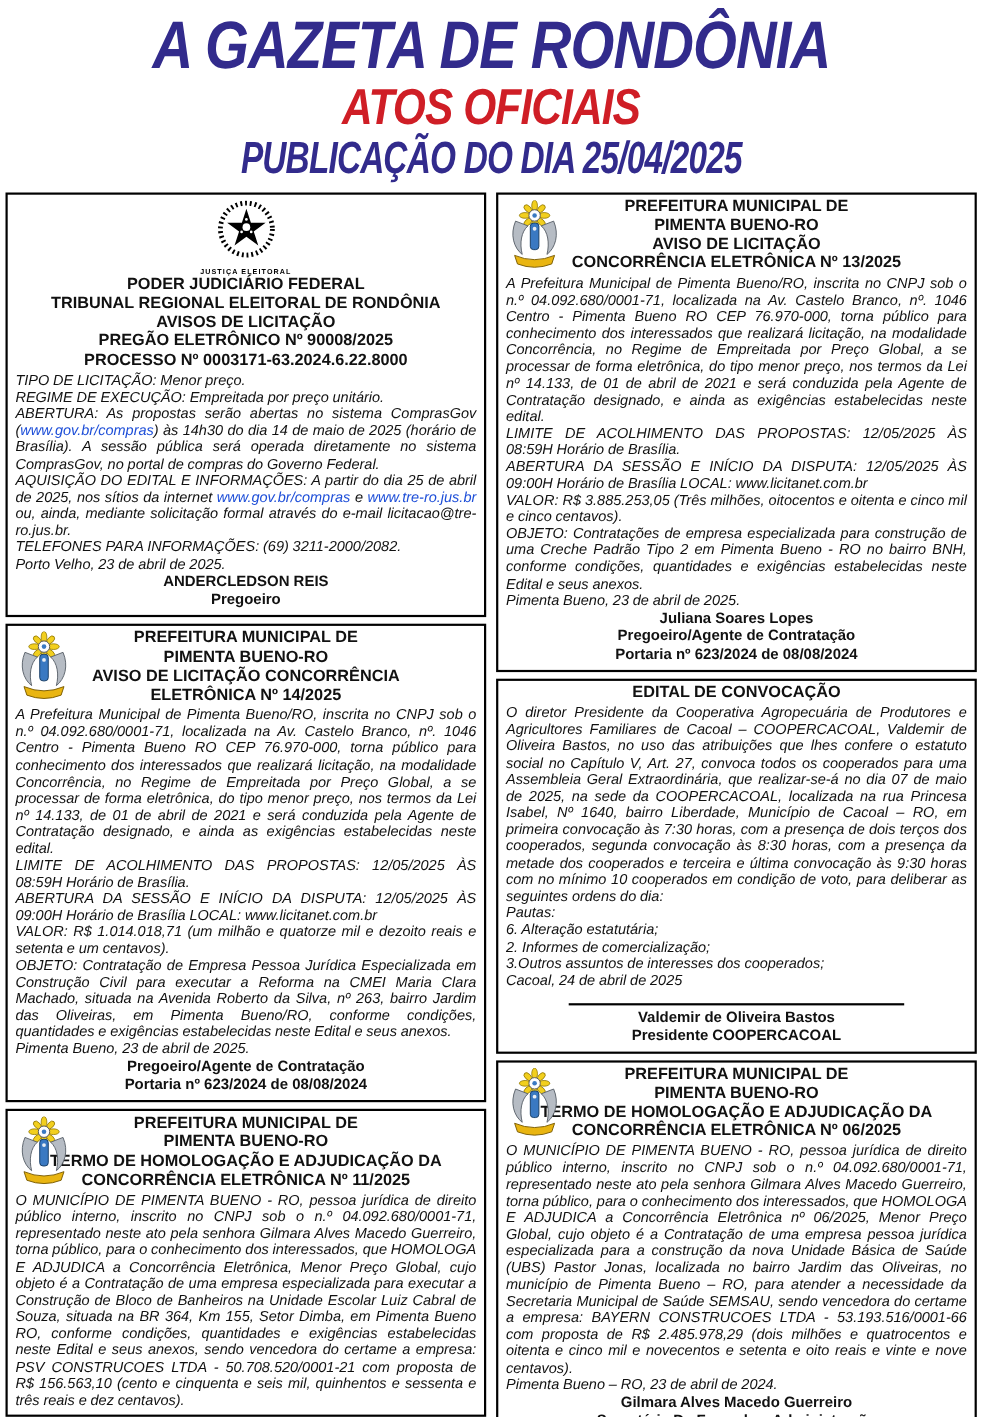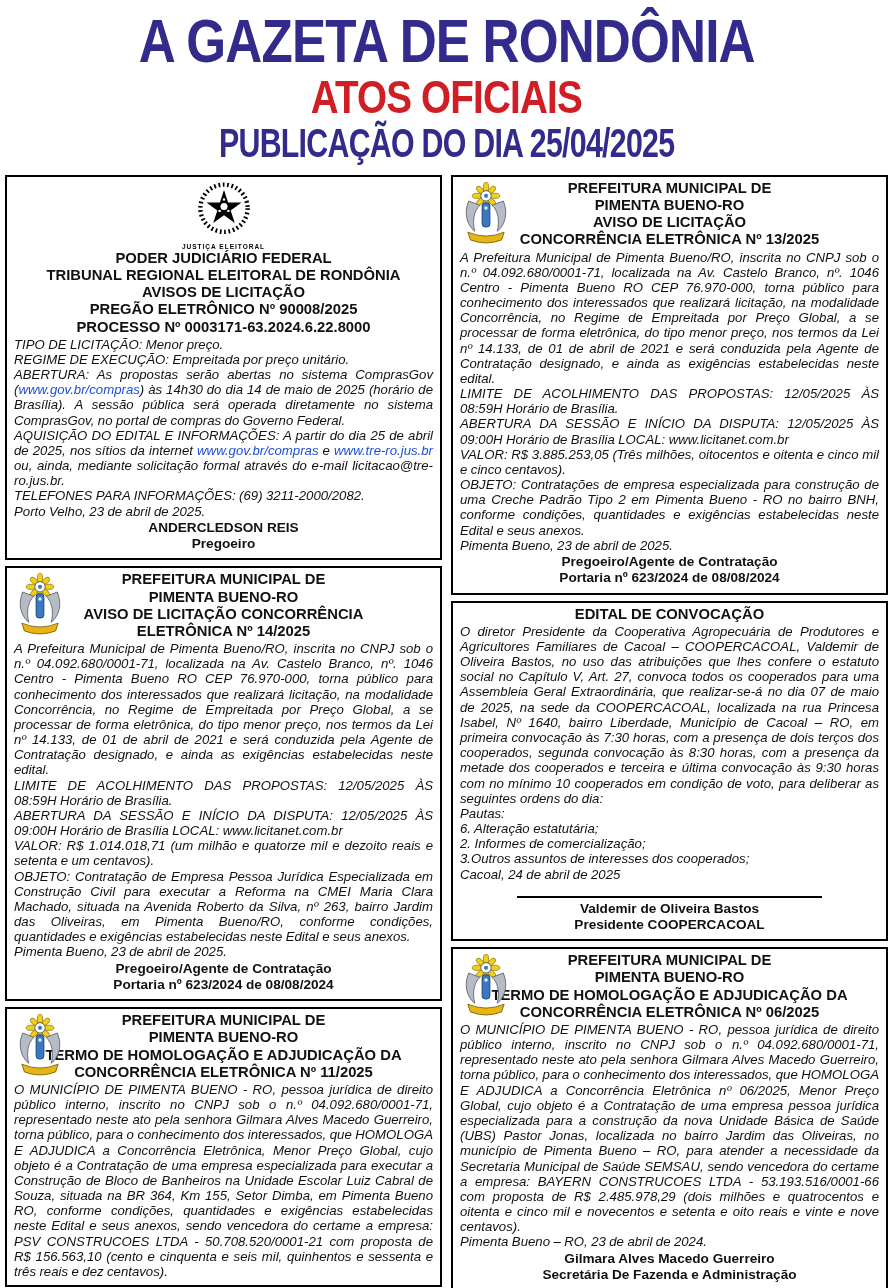--- a/index.html
+++ b/index.html
@@ -1,20 +1,20 @@
 <!DOCTYPE html>
 <html lang="pt-BR" style="--navy: #322b8c; --red: #cf1e26;"><head>
 <meta charset="utf-8">
 <style>
   html,body { margin:0; padding:0; background:#ffffff; }
   body { width:893px; font-family:"Liberation Sans", sans-serif; color:#111; }
   .page { width:893px; min-height:1288px; box-sizing:border-box; padding:10px 4px 4px 4px; background:#fff; }
 
   
-  .masthead { text-align:center; margin-bottom:10px; }
+  .masthead { text-align:center; margin-bottom:10px;font-style:italic; }
   .mast-line { line-height:1.02; }
   .squeeze { display:inline-block; white-space:nowrap; transform-origin:50% 50%; font-weight:bold; letter-spacing:-1px; }
   .mast-title   { font-size:61px; color:var(--navy,#322b8c); transform:scaleX(0.84); }
   .mast-sub     { font-size:46px; color:var(--red,#cf1e26);  transform:scaleX(0.84); margin-top:2px; }
   .mast-pub     { font-size:41px; color:var(--navy,#322b8c); transform:scaleX(0.74); margin-top:2px; }
 
   
   .cols { display:grid; grid-template-columns:1fr 1fr; gap:0 9px; align-items:start; padding:0 1px; }
   .col  { display:block; }
 
@@ -178,20 +178,21 @@
           </div>
           <div class="notice-body">
             <p><span>A Prefeitura Municipal de Pimenta Bueno/RO, inscrita no CNPJ sob o n.º 04.092.680/0001-71, localizada na Av. Castelo Branco, nº. 1046 Centro - Pimenta Bueno RO CEP 76.970-000, torna público para conhecimento dos interessados que realizará licitação, na modalidade Concorrência, no Regime de Empreitada por Preço Global, a se processar de forma eletrônica, do tipo menor preço, nos termos da Lei nº 14.133, de 01 de abril de 2021 e será conduzida pela Agente de Contratação designado, e ainda as exigências estabelecidas neste edital.</span></p>
             <p><span>LIMITE DE ACOLHIMENTO DAS PROPOSTAS: 12/05/2025 ÀS 08:59H Horário de Brasília.</span></p>
             <p><span>ABERTURA DA SESSÃO E INÍCIO DA DISPUTA: 12/05/2025 ÀS 09:00H Horário de Brasília LOCAL: www.licitanet.com.br</span></p>
             <p><span>VALOR: R$ 3.885.253,05 (Três milhões, oitocentos e oitenta e cinco mil e cinco centavos).</span></p>
             <p><span>OBJETO: Contratações de empresa especializada para construção de uma Creche Padrão Tipo 2 em Pimenta Bueno - RO no bairro BNH, conforme condições, quantidades e exigências estabelecidas neste Edital e seus anexos.</span></p>
             <p><span>Pimenta Bueno, 23 de abril de 2025.</span></p>
           </div>
           <div class="sig-block">
+            <div>Juliana Soares Lopes</div>
             <div>Pregoeiro/Agente de Contratação</div>
             <div>Portaria nº 623/2024 de 08/08/2024</div>
           </div>
         </section>
         <section class="notice">
           <div class="notice-title">
             <div class="tl">EDITAL DE CONVOCAÇÃO</div>
           </div>
           <div class="notice-body">
             <p><span>O diretor Presidente da Cooperativa Agropecuária de Produtores e Agricultores Familiares de Cacoal – COOPERCACOAL, Valdemir de Oliveira Bastos, no uso das atribuições que lhes confere o estatuto social no Capítulo V, Art. 27, convoca todos os cooperados para uma Assembleia Geral Extraordinária, que realizar-se-á no dia 07 de maio de 2025, na sede da COOPERCACOAL, localizada na rua Princesa Isabel, Nº 1640, bairro Liberdade, Município de Cacoal – RO, em primeira convocação às 7:30 horas, com a presença de dois terços dos cooperados, segunda convocação às 8:30 horas, com a presença da metade dos cooperados e terceira e última convocação às 9:30 horas com no mínimo 10 cooperados em condição de voto, para deliberar as seguintes ordens do dia:</span></p>

